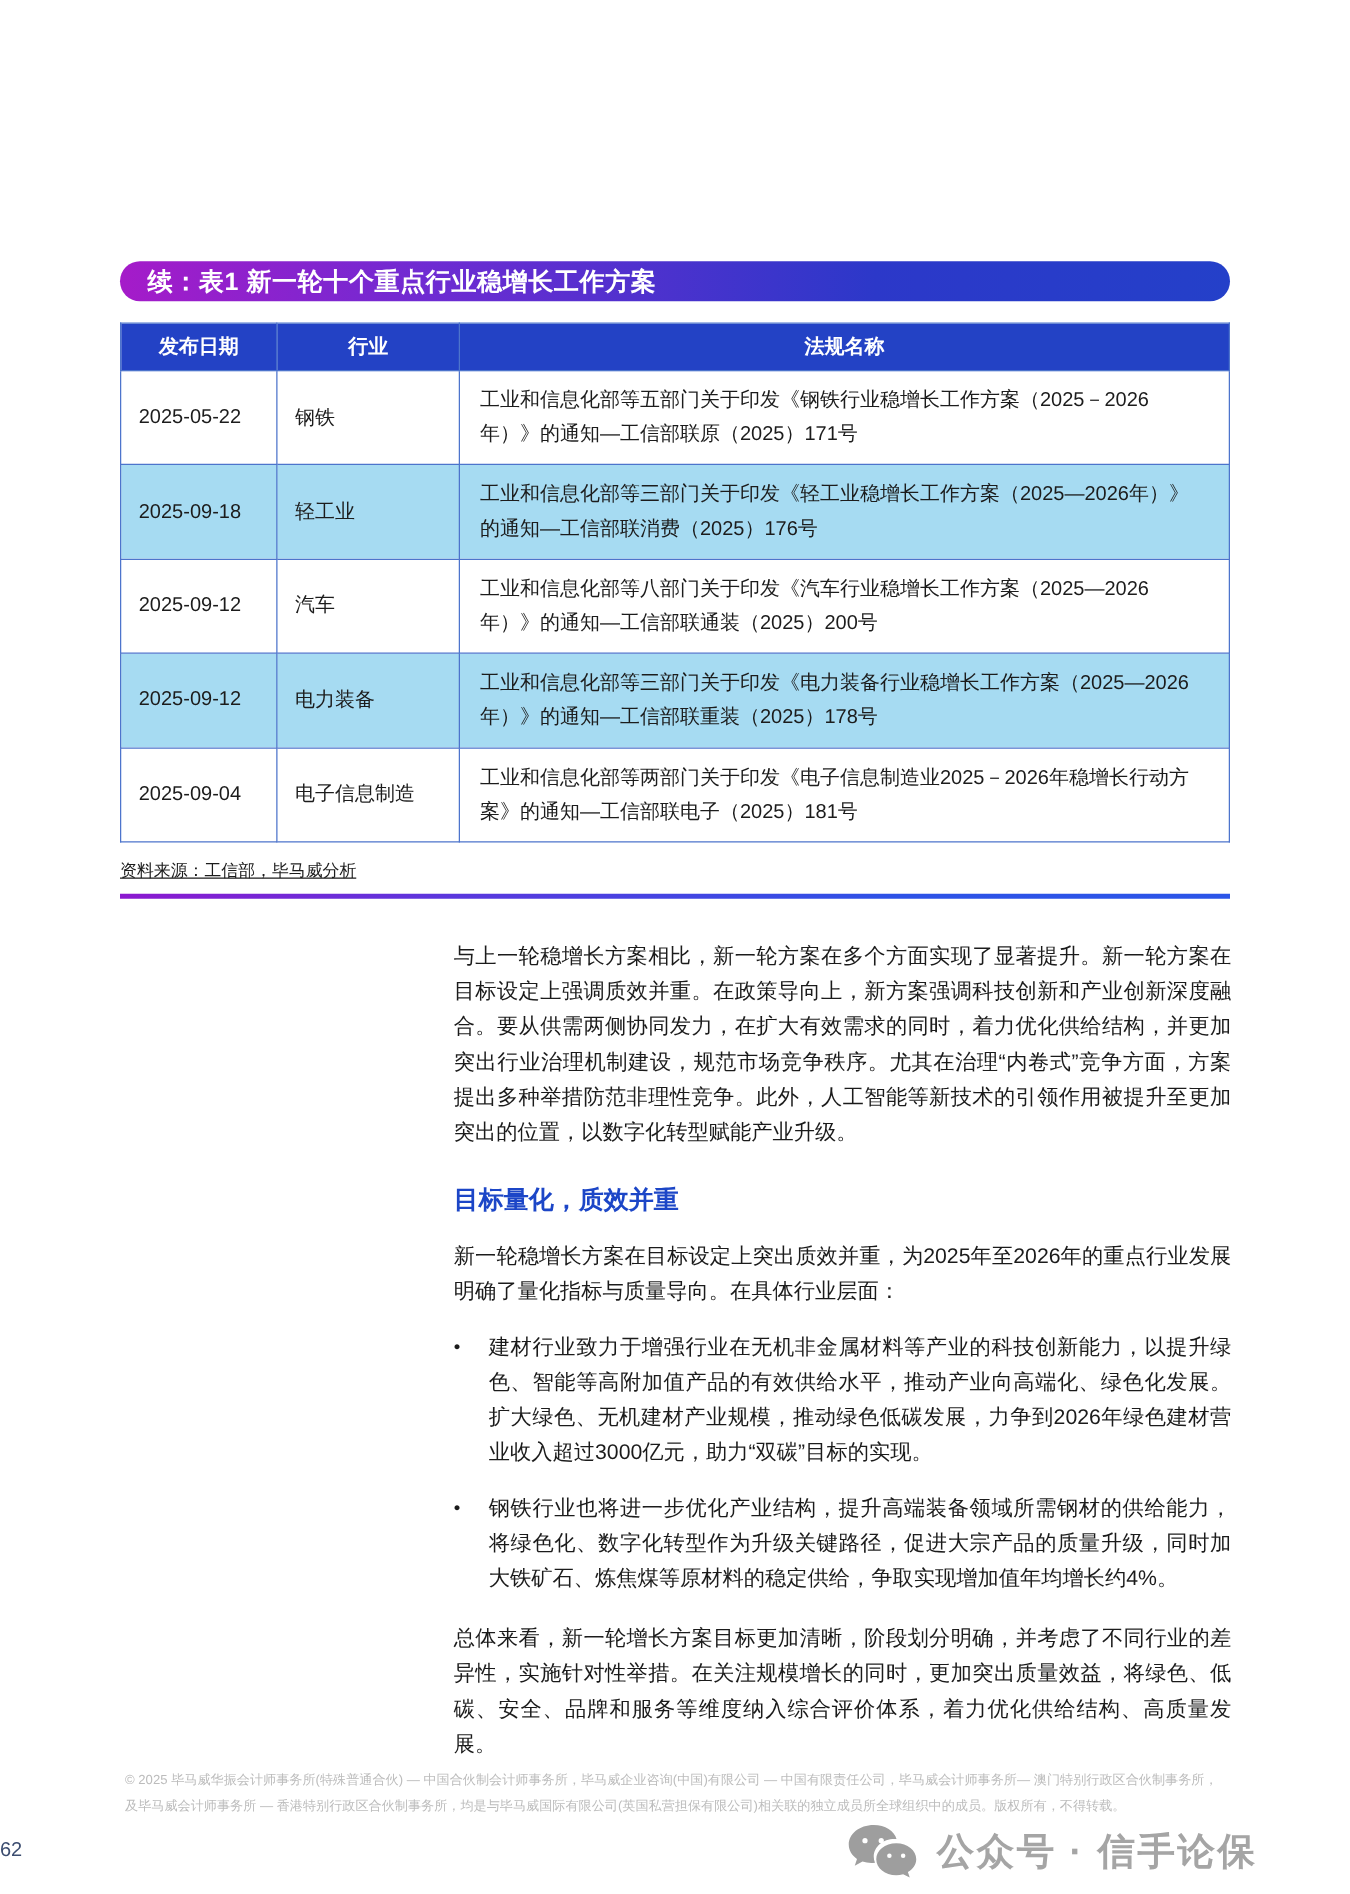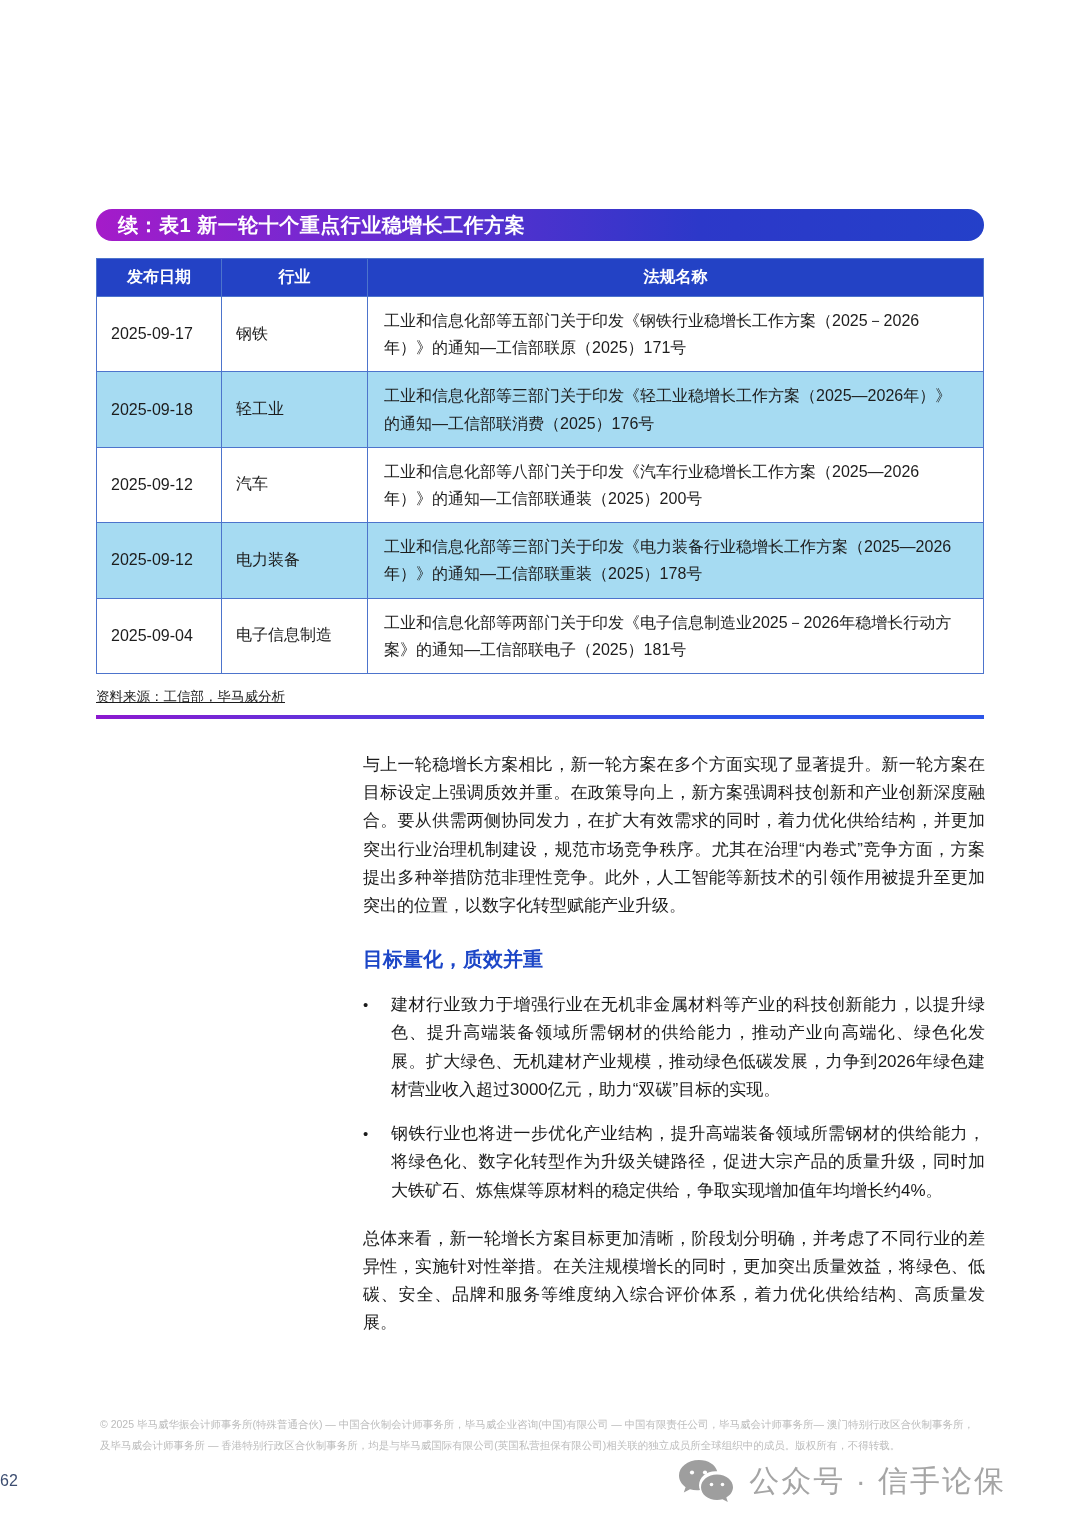--- a/index.html
+++ b/index.html
@@ -120,20 +120,21 @@
   .watermark {
     position: absolute;
     top: 1458px; right: 74px;
     display: flex; align-items: center;
     color: #a5a5a5;
   }
   .watermark .wm-text {
     font-size: 30px;
     letter-spacing: 2px;
     color: #a5a5a5;
+    font-weight: bold;
   }
   .wechat-icon { width: 58px; height: 46px; margin-right: 14px; flex: 0 0 auto; }
 </style>
 </head>
 <body>
 
 <div class="page">
 
   <div class="banner">
     <span>续：表1 新一轮十个重点行业稳增长工作方案</span>
@@ -147,21 +148,21 @@
     </colgroup>
     <thead>
       <tr>
         <th>发布日期</th>
         <th>行业</th>
         <th>法规名称</th>
       </tr>
     </thead>
     <tbody>
       <tr>
-        <td class="cell-date">2025-09-17</td>
+        <td class="cell-date">2025-05-22</td>
         <td class="cell-industry">钢铁</td>
         <td class="cell-reg">工业和信息化部等五部门关于印发《钢铁行业稳增长工作方案（2025－2026年）》的通知—工信部联原（2025）171号</td>
       </tr>
       <tr class="alt">
         <td class="cell-date">2025-09-18</td>
         <td class="cell-industry">轻工业</td>
         <td class="cell-reg">工业和信息化部等三部门关于印发《轻工业稳增长工作方案（2025—2026年）》的通知—工信部联消费（2025）176号</td>
       </tr>
       <tr>
         <td class="cell-date">2025-09-12</td>
@@ -182,24 +183,25 @@
   </table>
 
   <div class="source-note">资料来源：工信部，毕马威分析</div>
   <div class="divider"></div>
 
   <div class="body-col">
     <p class="para">与上一轮稳增长方案相比，新一轮方案在多个方面实现了显著提升。新一轮方案在目标设定上强调质效并重。在政策导向上，新方案强调科技创新和产业创新深度融合。要从供需两侧协同发力，在扩大有效需求的同时，着力优化供给结构，并更加突出行业治理机制建设，规范市场竞争秩序。尤其在治理“内卷式”竞争方面，方案提出多种举措防范非理性竞争。此外，人工智能等新技术的引领作用被提升至更加突出的位置，以数字化转型赋能产业升级。</p>
 
     <h2 class="section-heading">目标量化，质效并重</h2>
 
+    <p class="para">新一轮稳增长方案在目标设定上突出质效并重，为2025年至2026年的重点行业发展明确了量化指标与质量导向。在具体行业层面：</p>
 
     <div class="bullet-item">
       <span class="bullet-marker">•</span>
-      <span class="bullet-text para">建材行业致力于增强行业在无机非金属材料等产业的科技创新能力，以提升绿色、提升高端装备领域所需钢材的供给能力，推动产业向高端化、绿色化发展。扩大绿色、无机建材产业规模，推动绿色低碳发展，力争到2026年绿色建材营业收入超过3000亿元，助力“双碳”目标的实现。</span>
+      <span class="bullet-text para">建材行业致力于增强行业在无机非金属材料等产业的科技创新能力，以提升绿色、智能等高附加值产品的有效供给水平，推动产业向高端化、绿色化发展。扩大绿色、无机建材产业规模，推动绿色低碳发展，力争到2026年绿色建材营业收入超过3000亿元，助力“双碳”目标的实现。</span>
     </div>
     <div class="bullet-item">
       <span class="bullet-marker">•</span>
       <span class="bullet-text para">钢铁行业也将进一步优化产业结构，提升高端装备领域所需钢材的供给能力，将绿色化、数字化转型作为升级关键路径，促进大宗产品的质量升级，同时加大铁矿石、炼焦煤等原材料的稳定供给，争取实现增加值年均增长约4%。</span>
     </div>
 
     <p class="para closing">总体来看，新一轮增长方案目标更加清晰，阶段划分明确，并考虑了不同行业的差异性，实施针对性举措。在关注规模增长的同时，更加突出质量效益，将绿色、低碳、安全、品牌和服务等维度纳入综合评价体系，着力优化供给结构、高质量发展。</p>
   </div>
 
   <div class="copyright">

